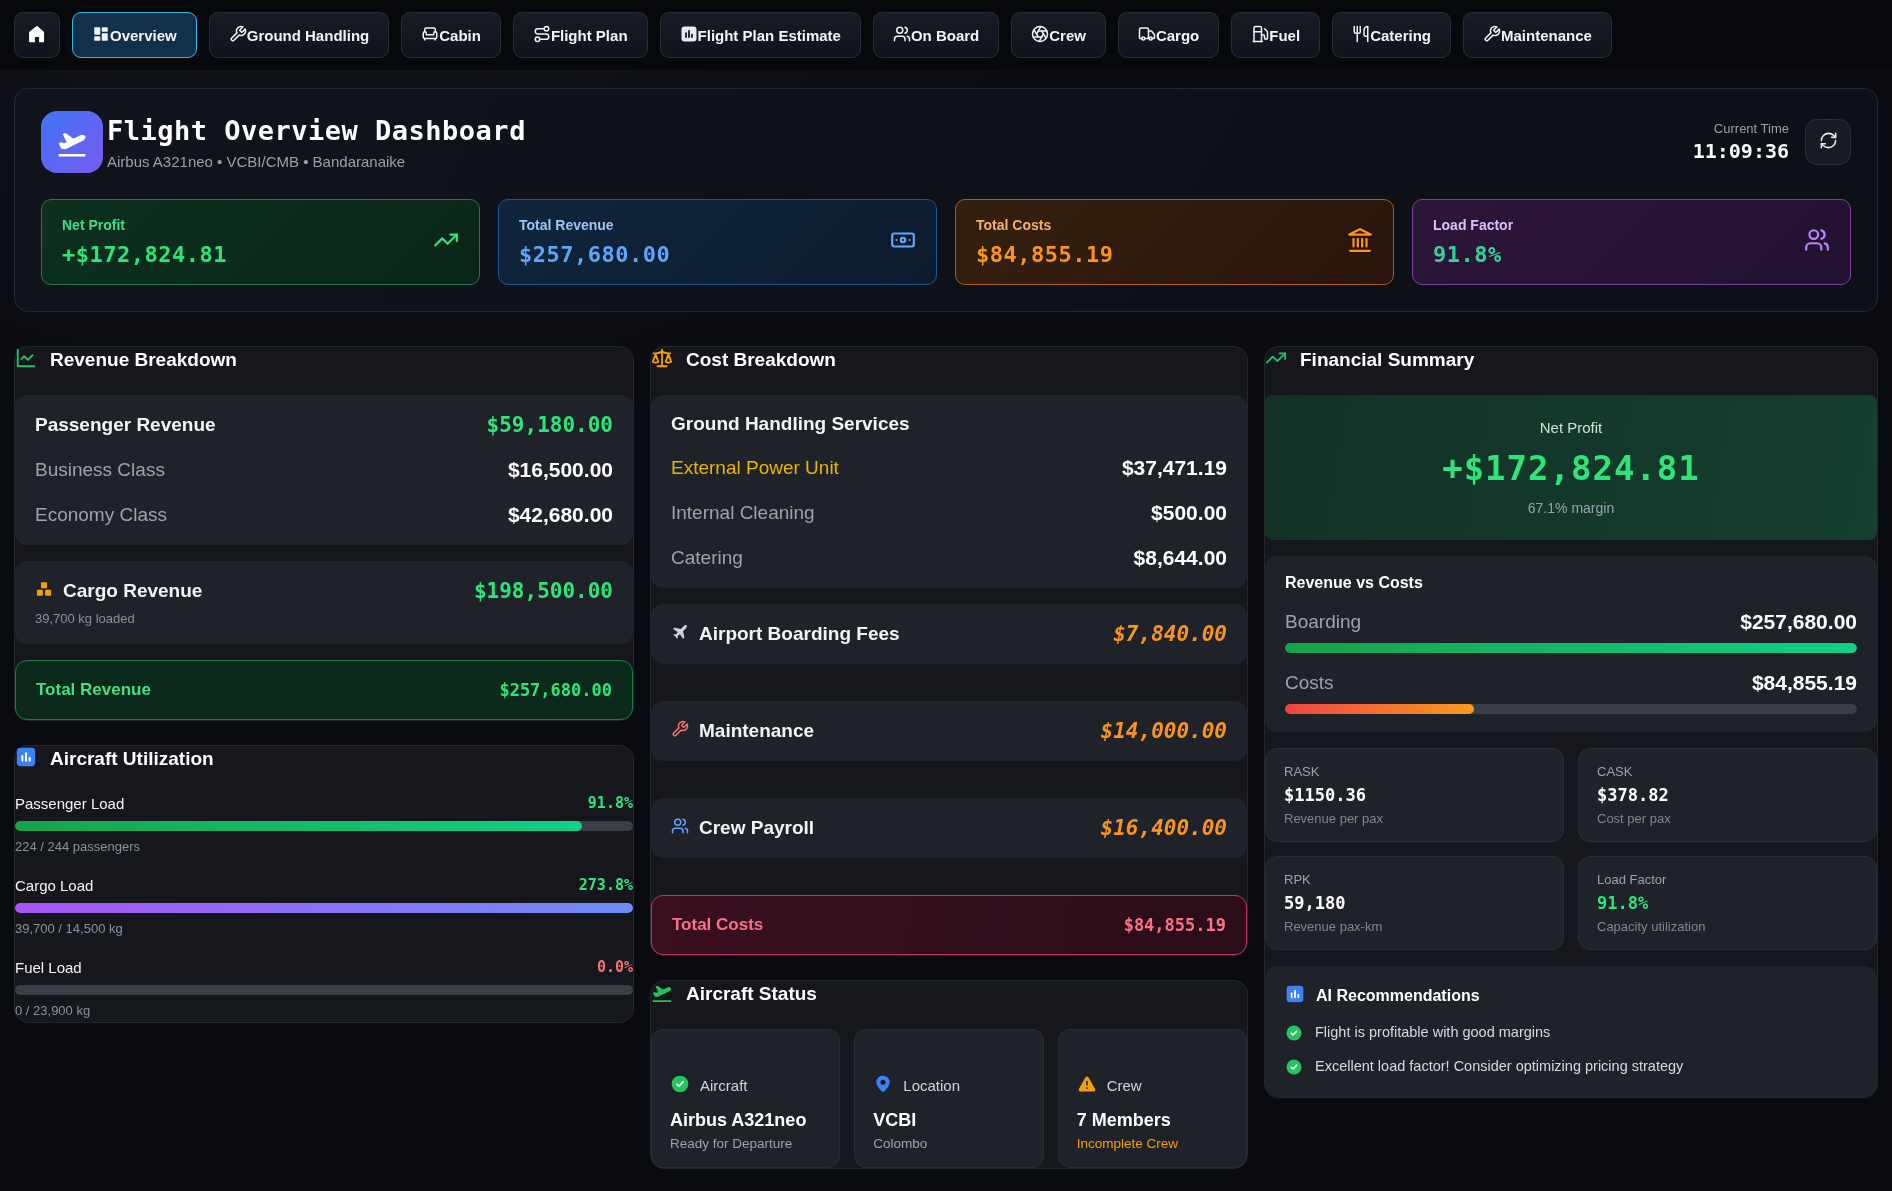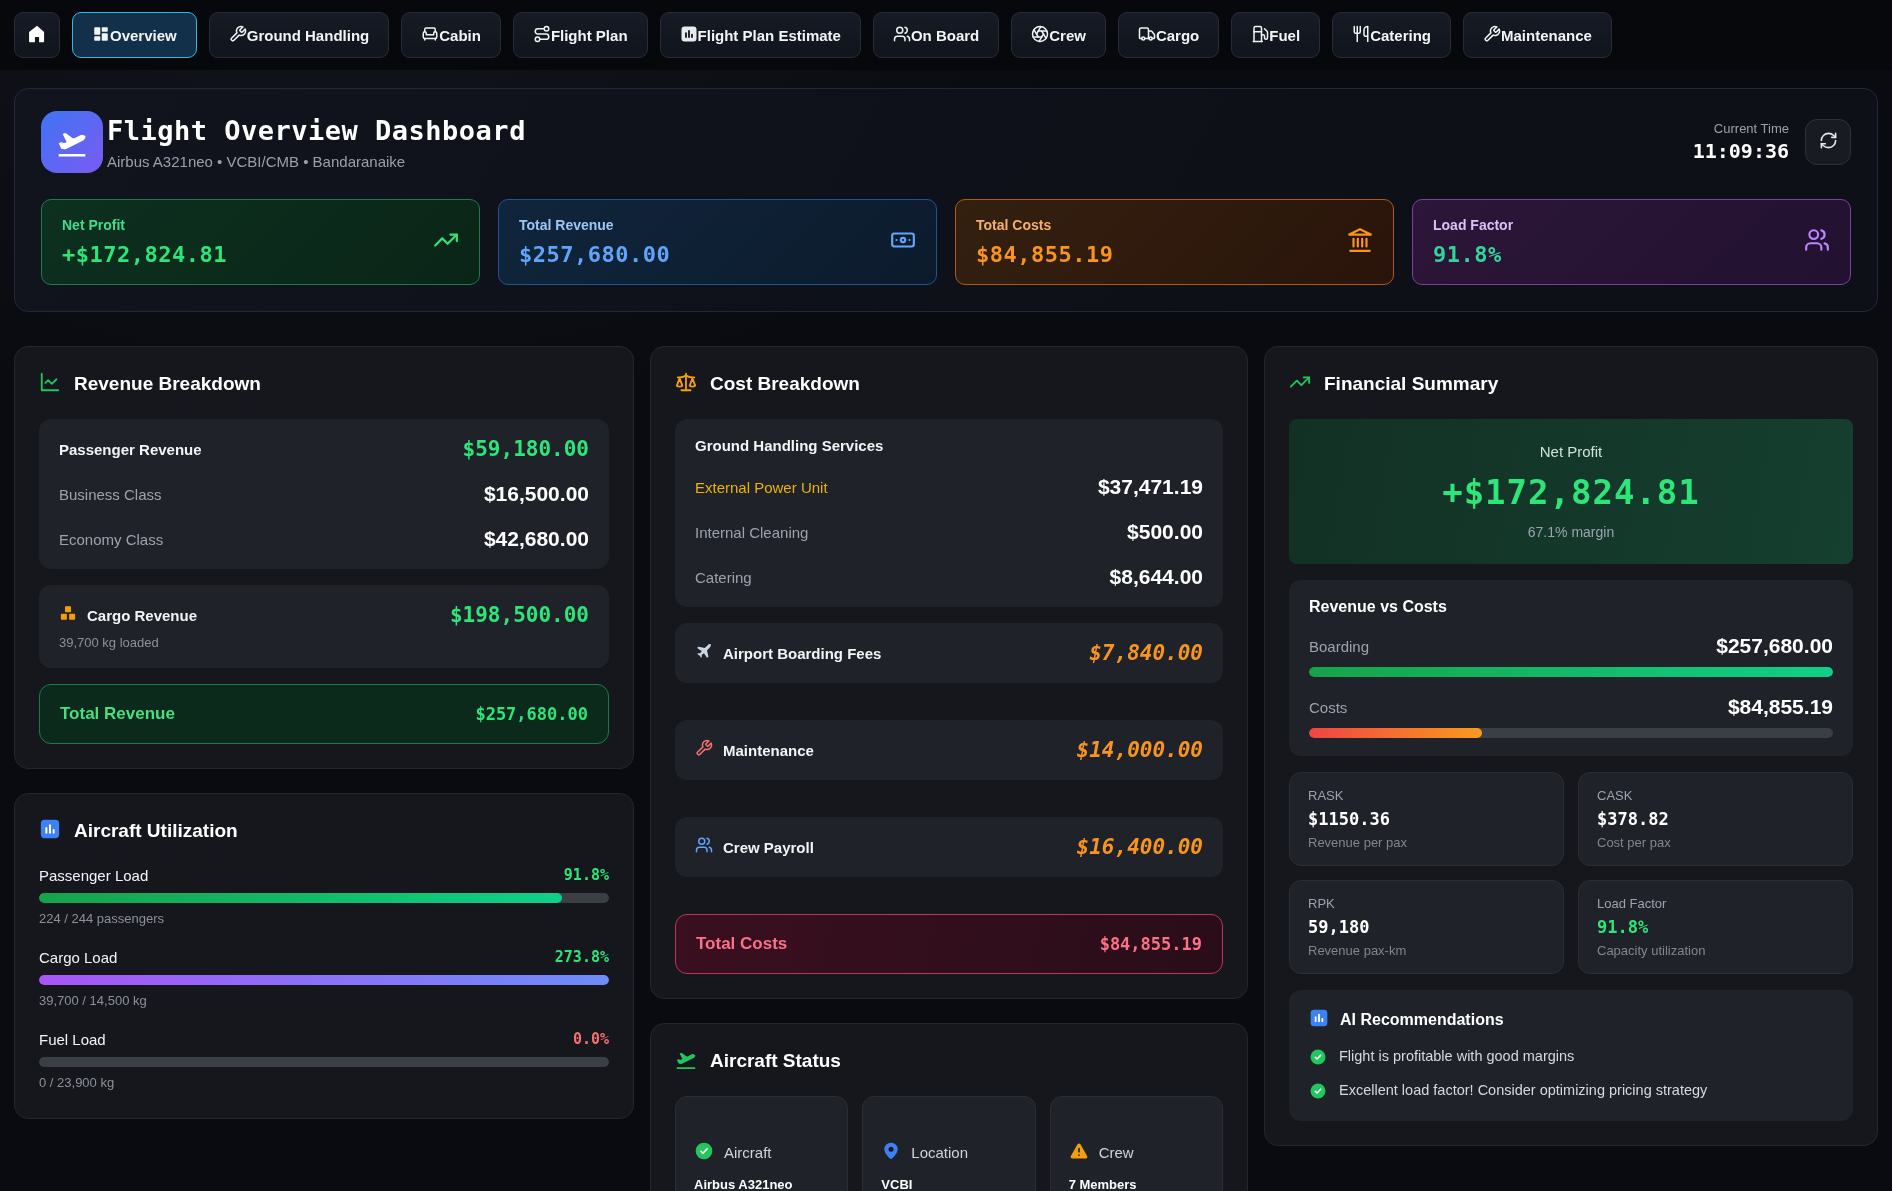--- a/index.html
+++ b/index.html
@@ -62,27 +62,27 @@
   .stat.rev  { background:linear-gradient(135deg,#10253c,#0c1b2c); border-color:#1d5397; }
   .stat.rev  .s-label{ color:#9cc6f5; } .stat.rev .s-value{ color:#60a5fa; } .stat.rev .s-icon{ color:#60a5fa; }
   .stat.cost { background:linear-gradient(135deg,#34200f,#2a140b); border-color:#b05a17; }
   .stat.cost .s-label{ color:#f5b06a; } .stat.cost .s-value{ color:#f9941f; } .stat.cost .s-icon{ color:#f9941f; }
   .stat.load { background:linear-gradient(135deg,#2c1639,#221130); border-color:#7e3f9e; }
   .stat.load .s-label{ color:#dcc0f8; } .stat.load .s-value{ color:#34d399; } .stat.load .s-icon{ color:#c084fc; }
 
   
   .main { margin:34px 14px 0; display:grid; grid-template-columns:620px 598px 1fr; gap:24px 16px; align-items:start; }
   .col { display:flex; flex-direction:column; gap:24px; }
-  .panel { background:#15171d; border:1px solid #23262e; border-radius:14px; padding:24px; }
+  .panel { background:#15171d; border:1px solid #23262e; border-radius:14px; }
   .p-head { display:flex; align-items:center; gap:13px; margin-bottom:22px; }
   .p-title { font-size:19px; font-weight:bold; color:#fff; }
   .card { background:#1f2228; border-radius:12px; padding:18px 20px; }
   .row { display:flex; align-items:center; justify-content:space-between; }
   .row + .row { margin-top:21px; }
-  .lab { font-size:15px; color:#9ca3af; }
+  .lab { font-size:19px; color:#9ca3af; }
   .lab.strong { color:#f3f4f6; font-weight:bold; }
   .lab.yellow { color:#eab308; }
   .val { font-size:21px; font-weight:bold; color:#fff; }
   .val.green { color:#2ee57a; } .val.orange { color:#f9941f;font-style:italic; } .val.rose { color:#fb7185; }
   .stack { display:flex; flex-direction:column; gap:16px; }
 
   .total-rev { background:#0c2a1b; border:1px solid #1d7a46; border-radius:12px; padding:19px 20px; }
   .total-rev .lab { color:#4ade80; font-weight:bold; font-size:17px; }
   .total-rev .val { font-size:17px; }
   .total-cost { background:linear-gradient(100deg,#3a0f20,#2a0d19); border:1px solid #b8375a; border-radius:12px; padding:19px 20px; }
@@ -122,21 +122,21 @@
   .util-row:last-child { margin-bottom:4px; }
   .u-top { display:flex; justify-content:space-between; align-items:center; }
   .u-label { font-size:15px; color:#f3f4f6; }
   .u-pct { font-size:15px; font-weight:bold; }
   .u-pct.green { color:#2ee57a; } .u-pct.red { color:#f87171; }
 
   
   .status-grid { display:grid; grid-template-columns:repeat(3,1fr); gap:14px; }
   .st-card { background:#1f2228; border:1px solid #2a2d35; border-radius:12px; padding:16px 18px; }
   .st-head { display:flex; align-items:center; gap:10px; font-size:15px; color:#d1d5db;margin-top:28px; }
-  .st-value { margin-top:13px; font-size:13px; font-weight:bold; color:#fff; }
+  .st-value { margin-top:13px; font-size:18px; font-weight:bold; color:#fff; }
   .st-sub { margin-top:5px; font-size:13.5px; color:#9ca3af; }
   .st-sub.warn { color:#f59e0b; }
 </style>
 </head>
 <body>
 
 <svg width="0" height="0" style="position:absolute">
   <defs>
     <symbol id="i-home" viewBox="0 0 24 24">
         <path class="fillc" d="M12 2 2.5 9.7V21a1 1 0 0 0 1 1H9.5v-6.5h5V22h5a1 1 0 0 0 1-1V9.7Z"></path>

